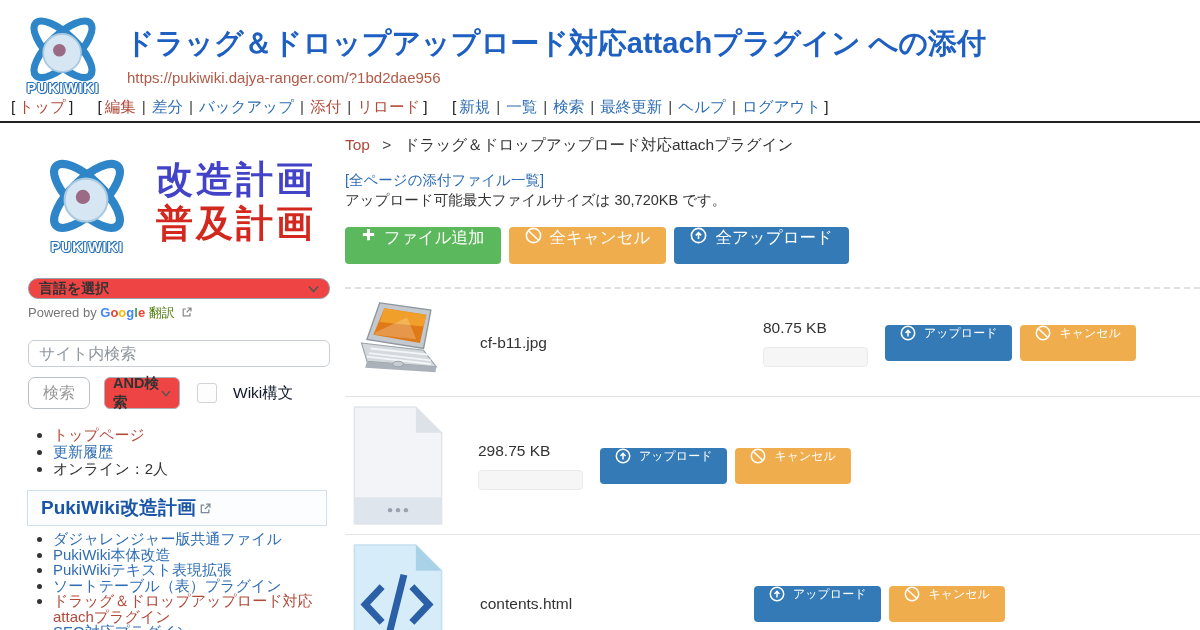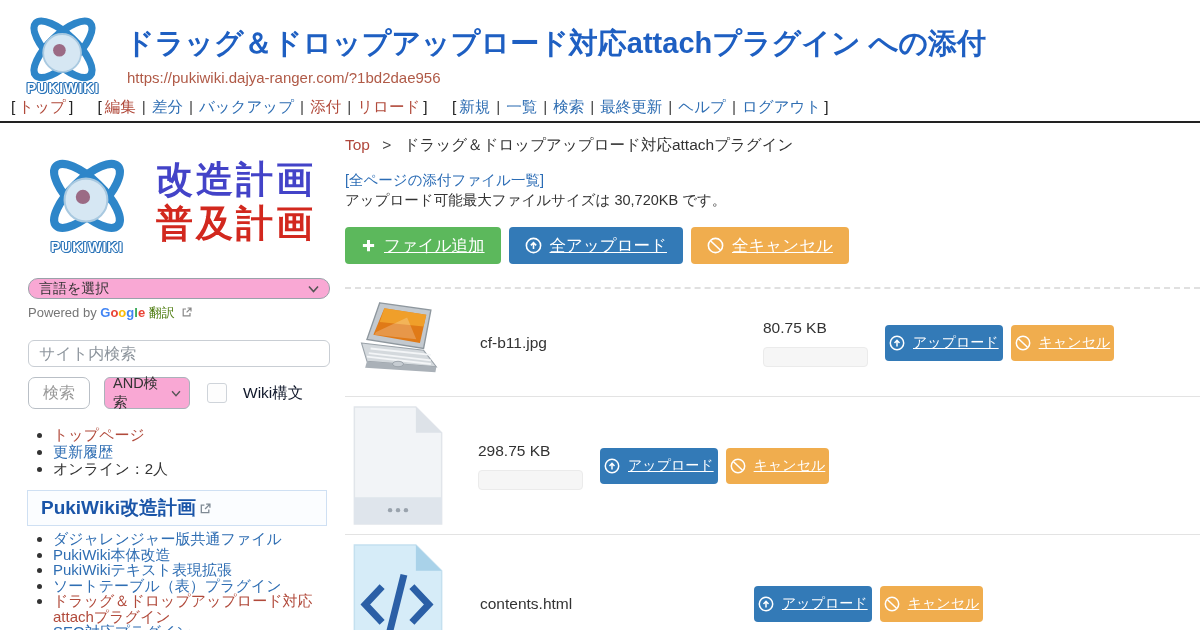--- a/index.html
+++ b/index.html
@@ -24,37 +24,37 @@
   .topline { position:absolute; left:0; top:121px; width:1200px; height:2px; background:#222; }
 
   
   .sidebar { position:absolute; left:28px; top:130px; width:302px; }
   .side-logo { position:absolute; left:0; top:16px; width:302px; height:112px; display:flex; align-items:center; }
   .side-logo .atom-wrap { position:relative; width:118px; height:110px; flex:0 0 118px; }
   .side-logo-text { margin-left:10px; line-height:1.2; font-weight:bold; font-size:37px; letter-spacing:3px; white-space:nowrap; }
   .logo-line1 { color:#4343c8; }
   .logo-line2 { color:#d2281e; }
 
-  .sel { border:1px solid #9aa2aa; background:#f9a8d4; display:flex; align-items:center; justify-content:space-between;
-         color:#333; cursor:pointer; }
+  .sel { border:1px solid #9aa2aa; background:#ef4444; display:flex; align-items:center; justify-content:space-between;
+         color:#333; cursor:pointer;font-weight:bold; }
   .lang-select { position:absolute; left:0; top:148px; width:302px; height:21px; border-radius:10px; padding:0 10px; font-size:14px; }
   .chev { flex:0 0 auto; }
 
   .powered { position:absolute; left:0; top:174px; font-size:13px; color:#757575; white-space:nowrap; }
   .gl-0,.gl-3 { color:#4285F4; } .gl-1,.gl-5 { color:#EA4335; } .gl-2 { color:#FBBC05; } .gl-4 { color:#34A853; }
   .translate-link { color:#4d7c0f; cursor:pointer; }
 
   .search-input { position:absolute; left:0; top:210px; width:302px; height:27px; border:1px solid #c9ced4; border-radius:6px;
     padding:0 10px; font-size:16px; color:#333; font-family:"Liberation Sans",sans-serif; }
   .search-input::placeholder { color:#8d959d; }
 
   .controls { position:absolute; left:0; top:247px; height:32px; display:flex; align-items:center; }
   .search-btn { width:62px; height:32px; border:1px solid #b9bfc6; border-radius:7px; background:#fff; color:#9a9a9a;
     font-size:16px; font-family:"Liberation Sans",sans-serif; cursor:pointer; }
-  .mode-select { width:86px; height:32px; border-radius:6px; margin-left:14px; padding:0 8px; font-size:14.5px; border-color:#aab2ba; }
+  .mode-select { width:76px; height:32px; border-radius:6px; margin-left:14px; padding:0 8px; font-size:14.5px; border-color:#aab2ba; }
   .wiki-chk { width:20px; height:20px; border:1px solid #cfd4da; border-radius:3px; background:#fdfdfd; margin-left:17px; cursor:pointer; }
   .wiki-label { margin-left:16px; font-size:15.5px; color:#0f172a; }
 
   .side-list { list-style:disc; padding-left:19px; color:#333; }
   .list1 { position:absolute; left:6px; top:296px; font-size:15px; line-height:17px; }
   .list2 { position:absolute; left:6px; top:401px; font-size:15px; line-height:15.5px; width:296px; }
   .side-list li { margin:0; }
   .lnk { cursor:pointer;text-align:center; }
   .lnk.red { color:#b14a3b; }
   .lnk.blue { color:#2f6eb3; }
@@ -67,24 +67,24 @@
 
   
   .main { position:absolute; left:345px; top:130px; width:855px; }
   .breadcrumb { position:absolute; left:0; top:5px; font-size:15.5px; color:#333; white-space:nowrap; }
   .crumb-home { color:#b0473c; cursor:pointer; }
   .crumb-sep { color:#444; margin:0 8px; }
   .attach-list-link { position:absolute; left:0; top:41px; font-size:14.5px; color:#2b6cb5; cursor:pointer; }
   .max-size { position:absolute; left:0; top:61px; font-size:14.5px; color:#333; }
 
   .toolbar { position:absolute; left:0; top:97px; display:flex; gap:8px; }
-  .btn { display:inline-flex; align-items:center; gap:8px; border:none; border-radius:4px; color:#fff;
-    font-family:"Liberation Sans",sans-serif; cursor:pointer; white-space:nowrap;text-decoration:underline; }
+  .btn { display:inline-flex; align-items:flex-start; gap:8px; border:none; border-radius:4px; color:#fff;
+    font-family:"Liberation Sans",sans-serif; cursor:pointer; white-space:nowrap; }
   .btn-lg { height:37px; font-size:16.5px; padding:0 16px; }
-  .btn-sm { height:36px; font-size:14px; padding:0 4px; }
+  .btn-sm { height:36px; font-size:12px; padding:0 15px; }
   .btn-green { background:#5cb85c; }
   .btn-blue { background:#337ab7; }
   .btn-orange { background:#f0ad4e; }
   .bicon { flex:0 0 auto; }
 
   .rows { position:absolute; left:0; top:157px; width:855px; border-top:2px dashed #e0e0e0; }
   .file-row { display:flex; align-items:center; }
   .file-row + .file-row { border-top:1px solid #e3e3e3; }
   .row-1 { height:107px; }
   .row-2 { height:138px; }
@@ -208,33 +208,33 @@
     <div class="attach-list-link">[全ページの添付ファイル一覧]</div>
     <div class="max-size">アップロード可能最大ファイルサイズは 30,720KB です。</div>
 
     <div class="toolbar">
       <button class="btn btn-lg btn-green">
         <svg class="bicon" width="15" height="15" viewBox="0 0 16 16">
             <path d="M8 2v12M2 8h12" stroke="#fff" stroke-width="3.2"></path>
           </svg>
         <span>ファイル追加</span>
       </button>
+      <button class="btn btn-lg btn-orange">
+        <svg class="bicon" width="17" height="17" viewBox="0 0 16 16">
+            <circle cx="8" cy="8" r="6.7" fill="none" stroke="#fff" stroke-width="1.5"></circle>
+            <path d="M3.5 3.8l9 8.4" stroke="#fff" stroke-width="1.5"></path>
+          </svg>
+        <span>全キャンセル</span>
+      </button>
       <button class="btn btn-lg btn-blue">
         <svg class="bicon" width="17" height="17" viewBox="0 0 16 16">
             <circle cx="8" cy="8" r="6.7" fill="none" stroke="#fff" stroke-width="1.5"></circle>
             <path d="M8 11.4V5.4M5.5 7.9L8 5.3l2.5 2.6" fill="none" stroke="#fff" stroke-width="1.5"></path>
           </svg>
         <span>全アップロード</span>
-      </button>
-      <button class="btn btn-lg btn-orange">
-        <svg class="bicon" width="17" height="17" viewBox="0 0 16 16">
-            <circle cx="8" cy="8" r="6.7" fill="none" stroke="#fff" stroke-width="1.5"></circle>
-            <path d="M3.5 3.8l9 8.4" stroke="#fff" stroke-width="1.5"></path>
-          </svg>
-        <span>全キャンセル</span>
       </button>
     </div>
 
     <div class="rows">
 
       <div class="file-row row-1">
         <div class="cell-icon">
           <svg width="92" height="84" viewBox="0 0 100 92">
             <polygon points="30,2 86,10 78,52 16,42" fill="#c3c9cf" stroke="#8e979e" stroke-width="1.5"></polygon>
             <polygon points="35,8 81,15 74,46 23,37" fill="#e07a17"></polygon>

